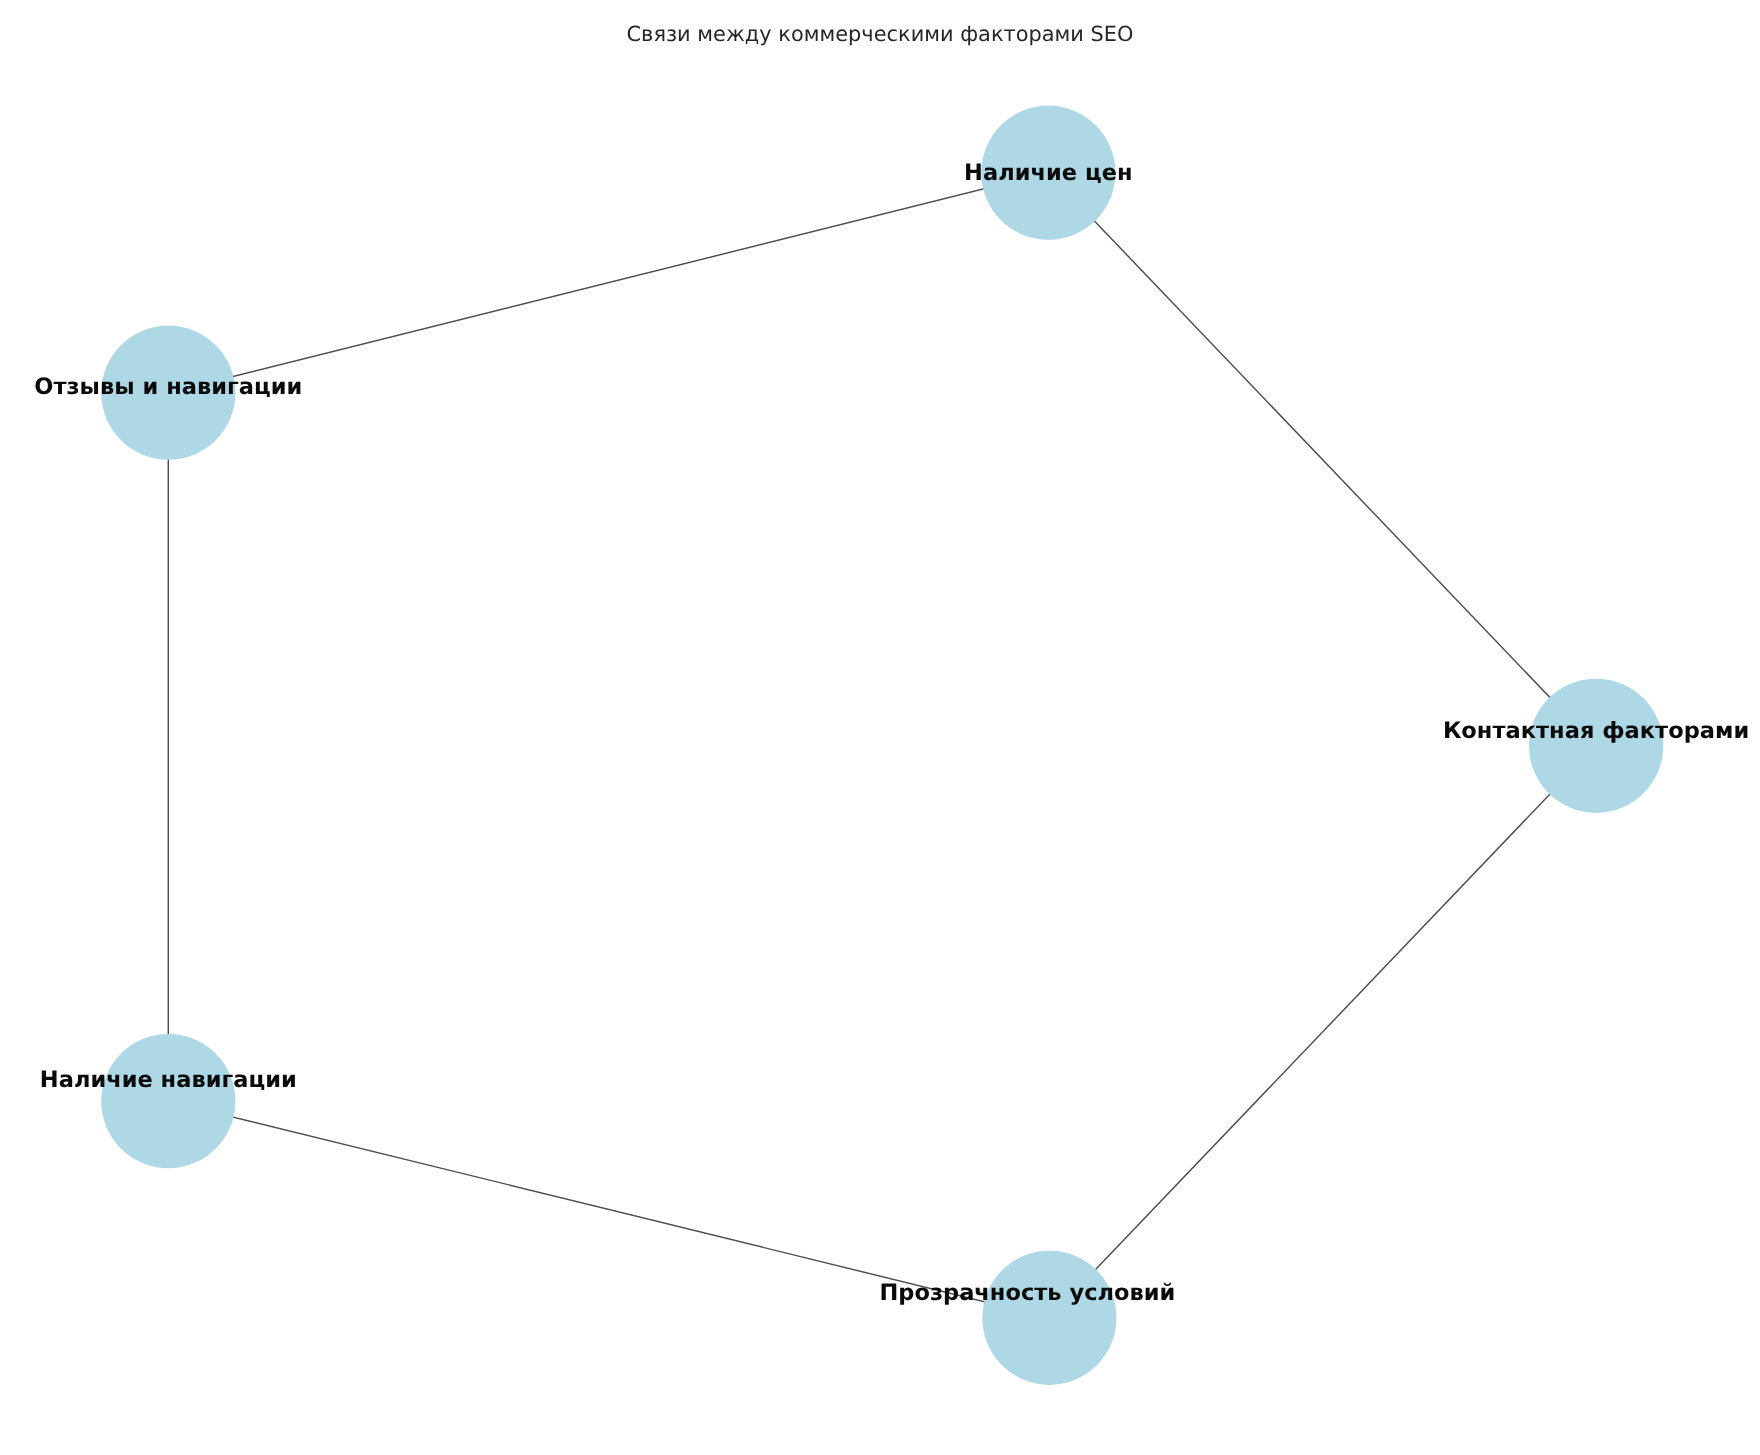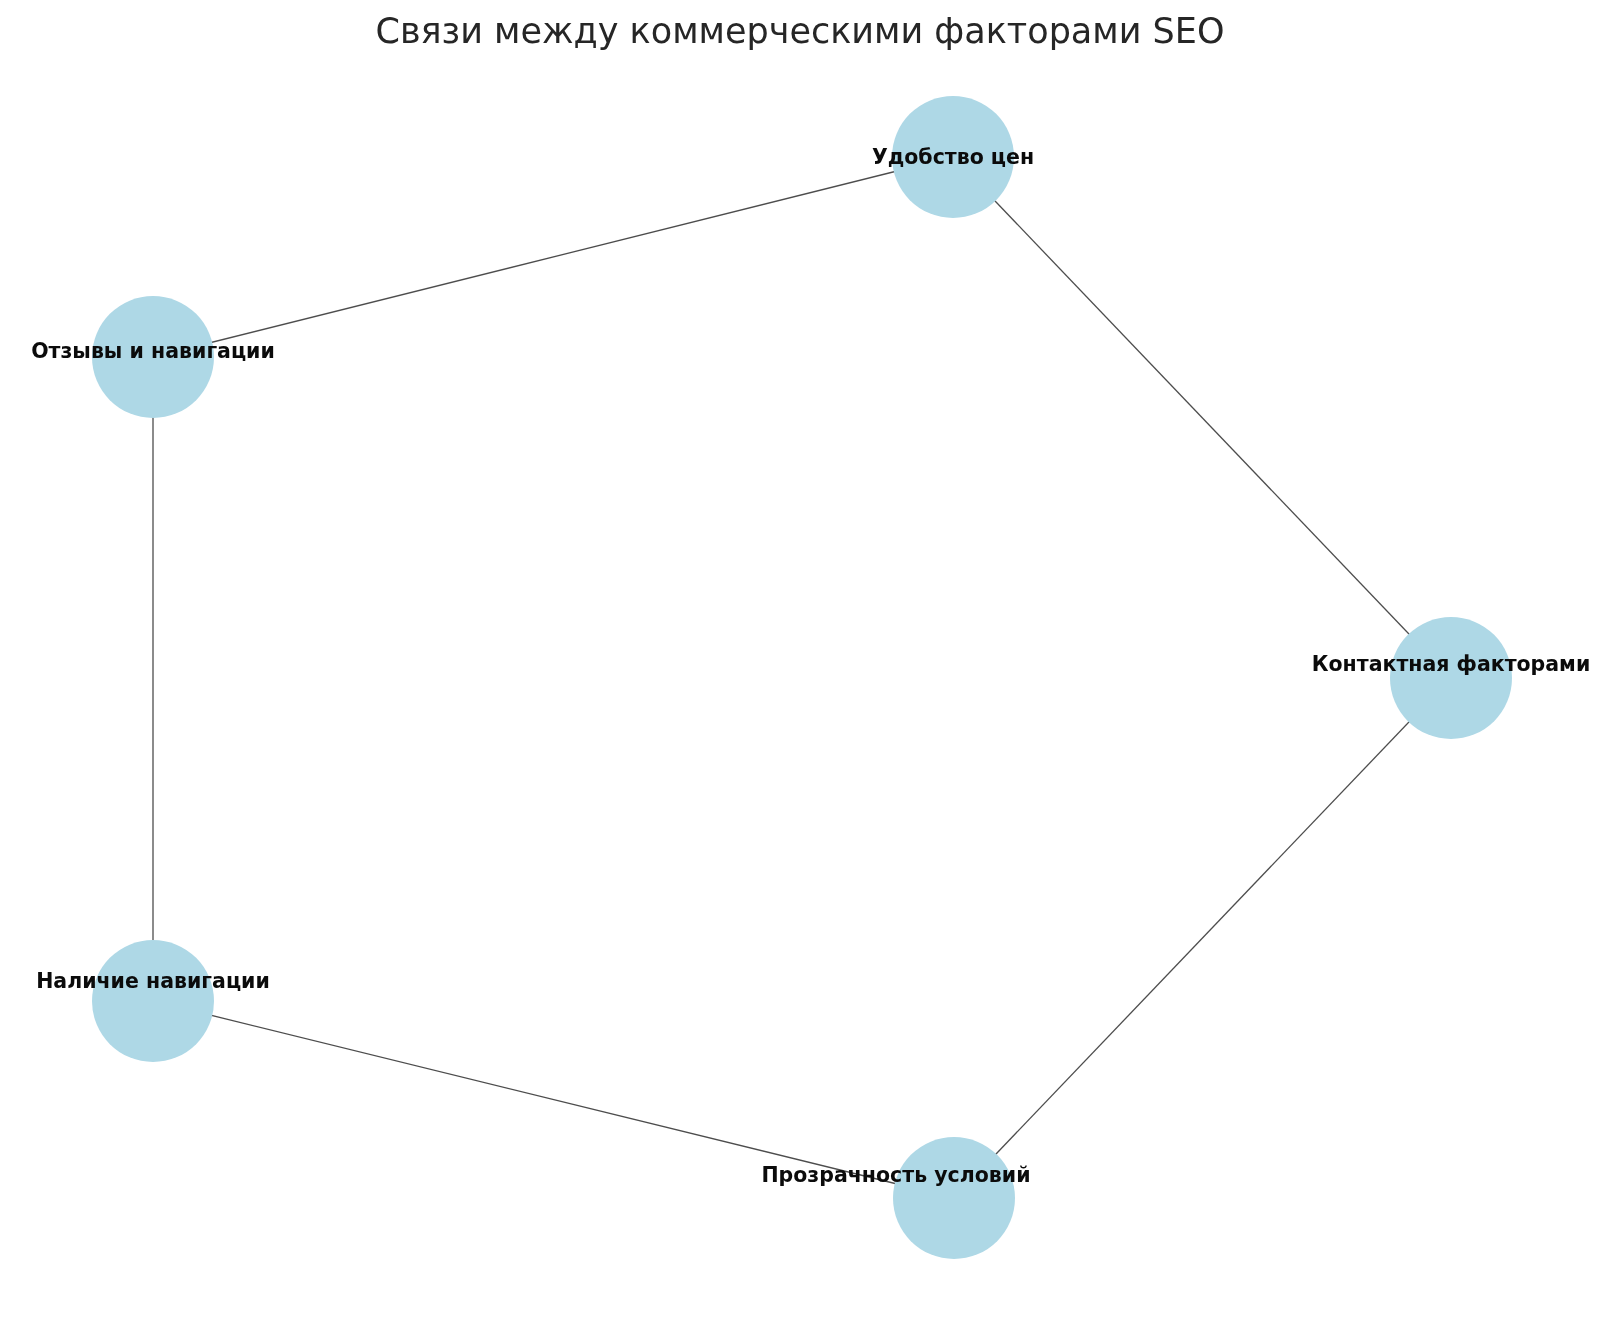--- a/index.html
+++ b/index.html
@@ -20,21 +20,21 @@
   }
   #title {
     position: absolute;
     top: 0;
     left: 0;
     width: 1600px;
     height: 62px;
     line-height: 62px;
     text-align: center;
     font-family: "DejaVu Sans", sans-serif;
-    font-size: 35px;
+    font-size: 19px;
     font-weight: 400;
     color: #262626;
     white-space: nowrap;
     letter-spacing: 0px;
   }
   #graph-svg {
     position: absolute;
     top: 0;
     left: 0;
     width: 1600px;
@@ -73,20 +73,20 @@
     <g id="nodes-layer">
         <circle cx="953" cy="157" r="61" fill="#aed8e6" class="graph-node-circle"></circle>
         <circle cx="153" cy="357" r="61" fill="#aed8e6" class="graph-node-circle"></circle>
         <circle cx="1451" cy="678" r="61" fill="#aed8e6" class="graph-node-circle"></circle>
         <circle cx="153" cy="1001" r="61" fill="#aed8e6" class="graph-node-circle"></circle>
         <circle cx="954" cy="1198" r="61" fill="#aed8e6" class="graph-node-circle"></circle>
       </g>
   </svg>
 
   <div id="labels-layer">
-      <div class="node-label" style="left: 953px; top: 157px; color: rgb(11, 11, 11);">Удобство цен</div>
+      <div class="node-label" style="left: 953px; top: 157px; color: rgb(11, 11, 11);">Наличие цен</div>
       <div class="node-label" style="left: 153px; top: 351px; color: rgb(11, 11, 11);">Отзывы и навигации</div>
       <div class="node-label" style="left: 1451px; top: 664px; color: rgb(11, 11, 11);">Контактная факторами</div>
       <div class="node-label" style="left: 153px; top: 981px; color: rgb(11, 11, 11);">Наличие навигации</div>
-      <div class="node-label" style="left: 896px; top: 1175px; color: rgb(11, 11, 11);">Прозрачность условий</div>
+      <div class="node-label" style="left: 934px; top: 1175px; color: rgb(11, 11, 11);">Прозрачность условий</div>
     </div>
 
 </div>
 
 </body></html>

